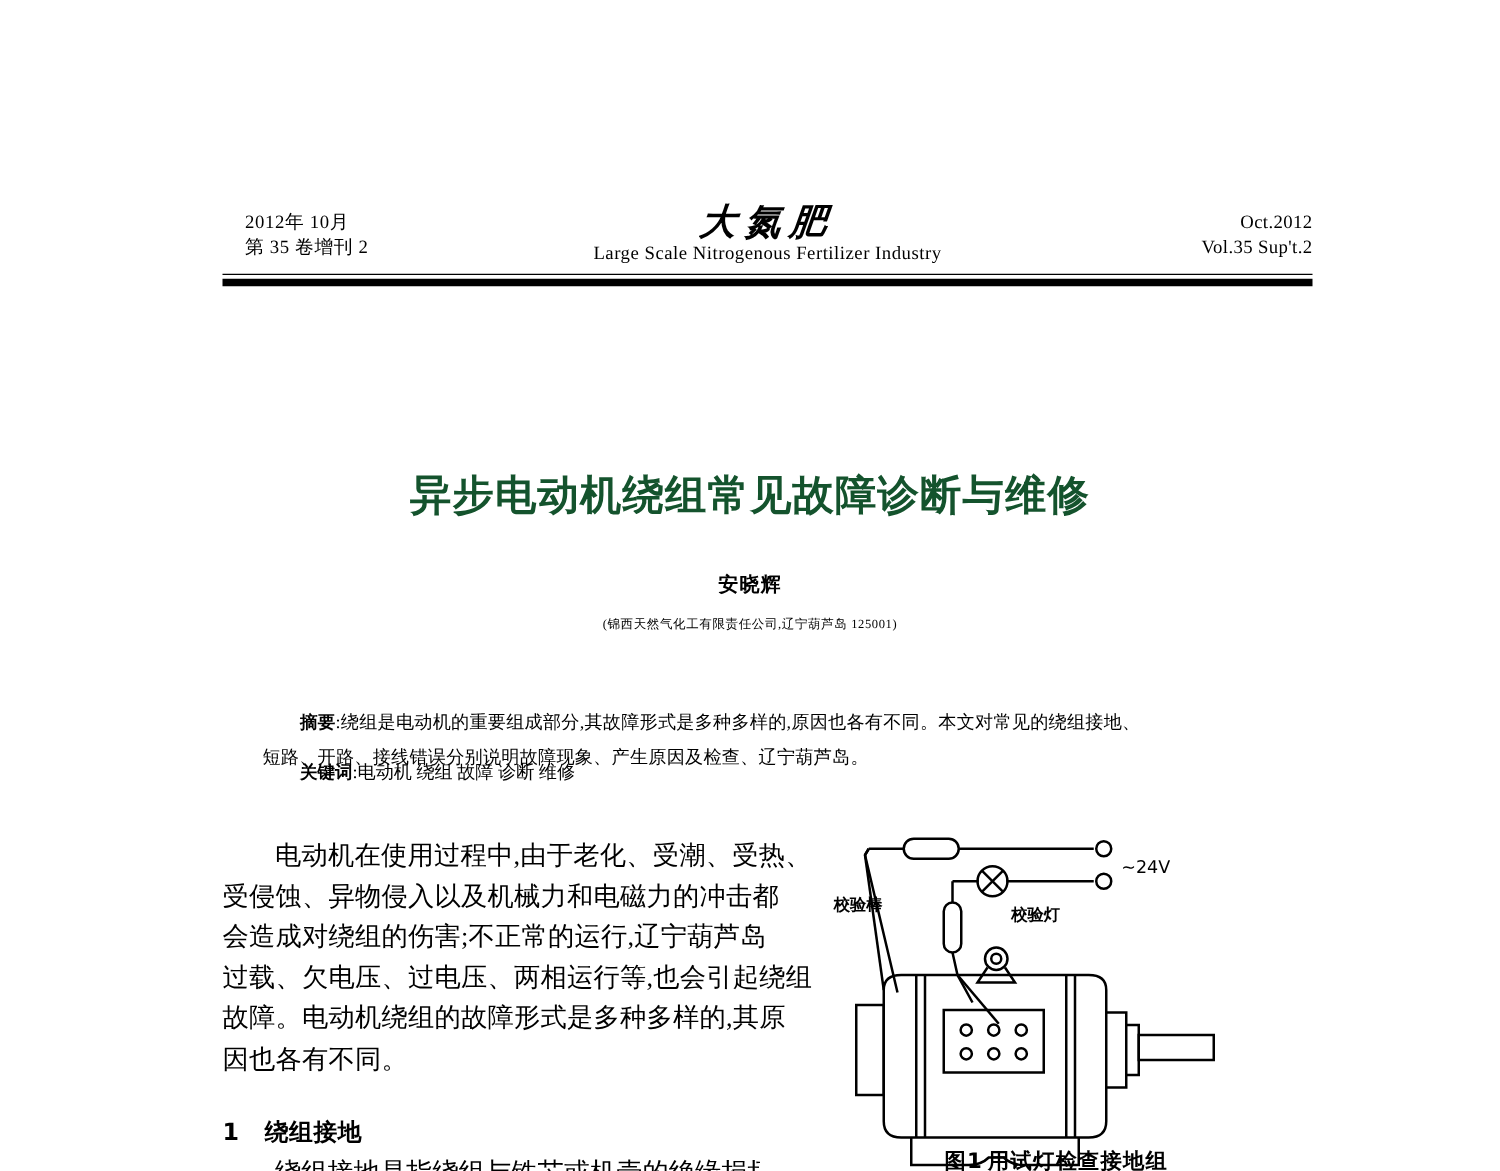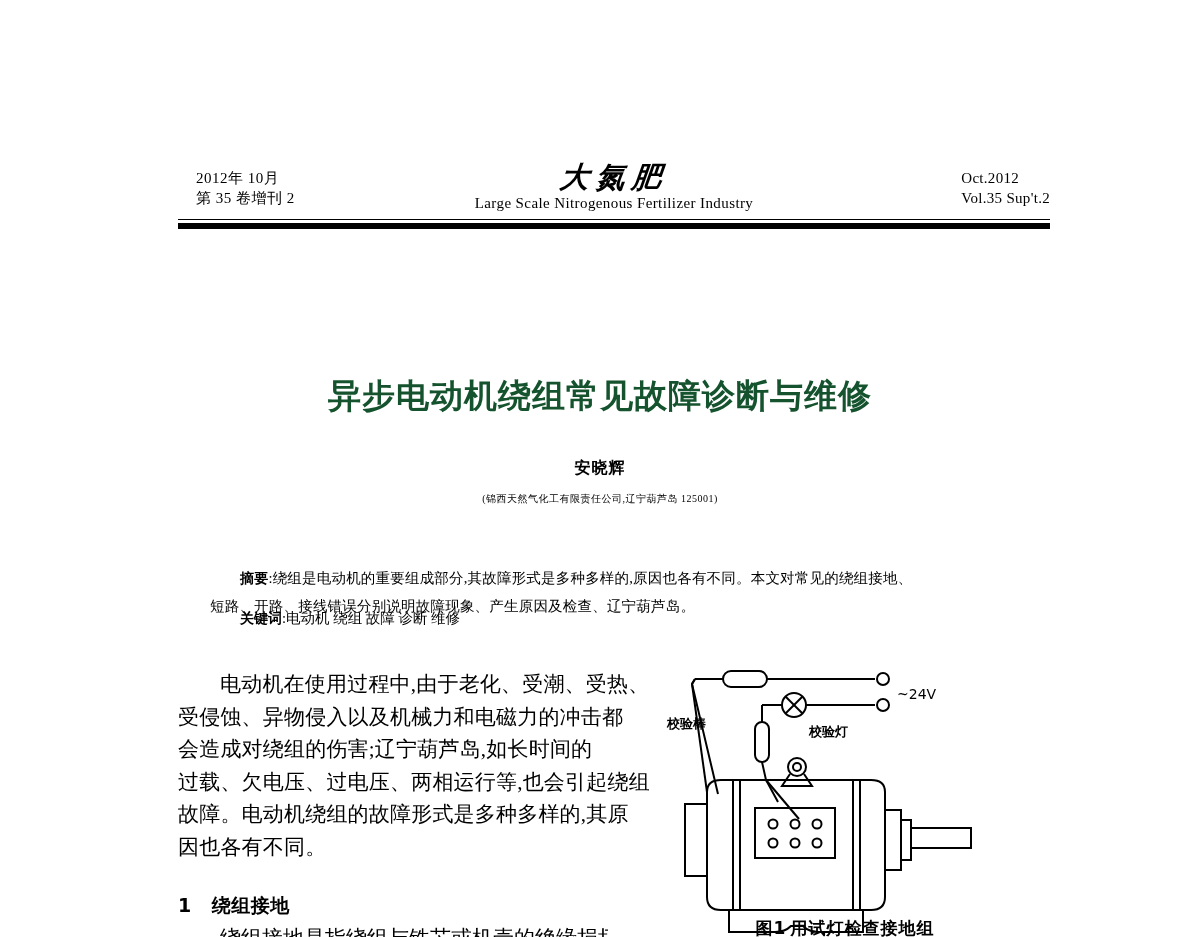--- a/index.html
+++ b/index.html
@@ -33,20 +33,21 @@
     line-height: 20px;
     letter-spacing: 0.5px;
     white-space: nowrap;
   }
   .head-right {
     position: absolute;
     right: 0px;
     top: 0;
     font-size: 15px;
     line-height: 20px;
+    text-align: right;
     letter-spacing: 0.3px;
     white-space: nowrap;
   }
   .head-center {
     position: absolute;
     left: 50%;
     top: -6px;
     transform: translateX(-50%);
     text-align: center;
     width: 420px;
@@ -254,21 +255,21 @@
 
   <div class="abstract">
     <div class="ln indent"><span class="ab-label">摘要</span><span>:绕组是电动机的重要组成部分,其故障形式是多种多样的,原因也各有不同。本文对常见的绕组接地、</span></div>
     <div class="ln">短路、开路、接线错误分别说明故障现象、产生原因及检查、辽宁葫芦岛。</div>
   </div>
   <div class="keywords"><span class="kw-label">关键词</span><span>:电动机  绕组  故障  诊断  维修</span></div>
 
   <div class="body-col">
     <div class="ln first">电动机在使用过程中,由于老化、受潮、受热、</div>
     <div class="ln">受侵蚀、异物侵入以及机械力和电磁力的冲击都</div>
-    <div class="ln">会造成对绕组的伤害;辽宁葫芦岛,如长时间的</div>
+    <div class="ln">会造成对绕组的伤害;不正常的运行,辽宁葫芦岛</div>
     <div class="ln">过载、欠电压、过电压、两相运行等,也会引起绕组</div>
     <div class="ln">故障。电动机绕组的故障形式是多种多样的,其原</div>
     <div class="ln">因也各有不同。</div>
   </div>
 
   <div class="sec-head">
     <span class="num">1</span><span>绕组接地</span>
   </div>
 
   <div class="body-col2">绕组接地是指绕组与铁芯或机壳的绝缘损坏而</div>

